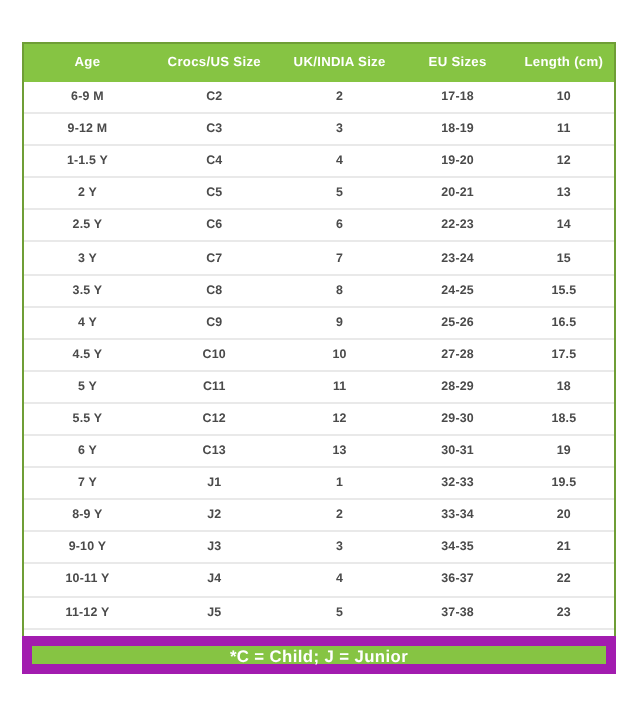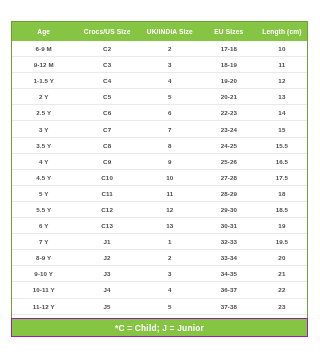--- a/index.html
+++ b/index.html
@@ -71,21 +71,21 @@
   col.c-length    { width: 17.0%; }
 
   .footnote-bar {
     position: absolute;
     left: 11px;
     top: 318px;
     width: 297px;
     height: 19px;
     box-sizing: border-box;
     background: #86c443;
-    border: 1px solid #a21caf;
+    border: 5px solid #a21caf;
     color: #ffffff;
     font-size: 8.4px;
     font-weight: bold;
     display: flex;
     align-items: center;
     justify-content: center;
     letter-spacing: 0.2px;
   }
 </style>
 </head>

